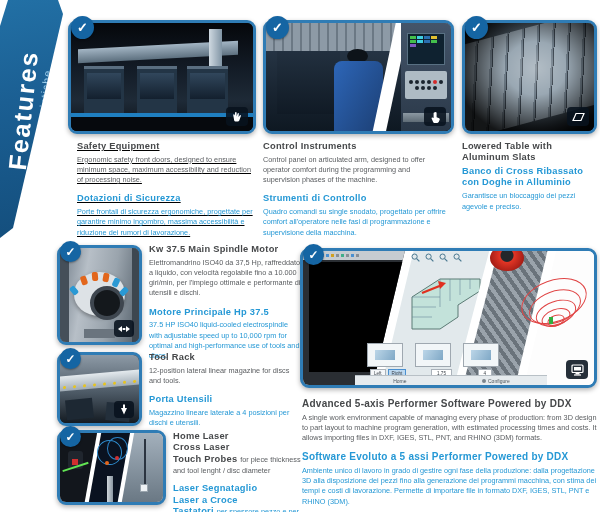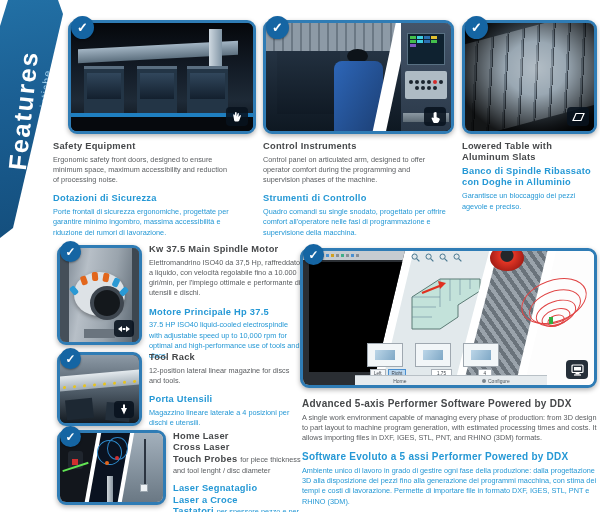--- a/index.html
+++ b/index.html
@@ -205,35 +205,35 @@
     <div class="cornic">
       <svg width="13" height="10" viewBox="0 0 13 10">
           <polygon points="4,1.5 12,1.5 9,8.5 1,8.5" fill="none" stroke="#fff" stroke-width="1.2"></polygon>
         </svg>
     </div>
   </div>
   <div class="badge" style="left:465px;top:16px;">
     <span>✓</span>
   </div>
 
-  <div class="tcol" style="left:53px;top:141px;width:182px;">
+  <div class="tcol" style="left:77px;top:141px;width:182px;text-decoration:underline;">
     <p class="h-en">Safety Equipment</p>
     <p class="b-en">Ergonomic safety front doors, designed to ensure minimum space, maximum accessibility and reduction of processing noise.</p>
     <p class="h-it">Dotazioni di Sicurezza</p>
     <p class="b-it">Porte frontali di sicurezza ergonomiche, progettate per garantire minimo ingombro, massima accessibilità e riduzione dei rumori di lavorazione.</p>
   </div>
   <div class="tcol" style="left:263px;top:141px;width:186px;">
     <p class="h-en">Control Instruments</p>
     <p class="b-en">Control panel on articulated arm, designed to offer operator comfort during the programming and supervision phases of the machine.</p>
     <p class="h-it">Strumenti di Controllo</p>
     <p class="b-it">Quadro comandi su single snodato, progettato per offrire comfort all'operatore nelle fasi di programmazione e supervisione della macchina.</p>
   </div>
   <div class="tcol" style="left:462px;top:141px;width:132px;">
     <p class="h-en">Lowered Table with Aluminum Slats</p>
-    <p class="h-it">Banco di Spindle Ribassato con Doghe in Alluminio</p>
+    <p class="h-it">Banco di Cross Ribassato con Doghe in Alluminio</p>
     <p class="b-it">Garantisce un bloccaggio dei pezzi agevole e preciso.</p>
   </div>
 
   <div class="card" style="left:57px;top:245px;width:85px;height:100px;">
     <div class="sc4">
       <div class="abs sc4-l"></div>
       <div class="abs" style="right:0;top:0;bottom:0;width:9%;background:#3d4750;"></div>
       <div class="abs sc4-house"></div>
       <div class="abs sc4-hub"></div>
       <div class="abs sc4-clip" style="left:14%;top:40%;background:#2a99d4;transform:rotate(-40deg);"></div>

